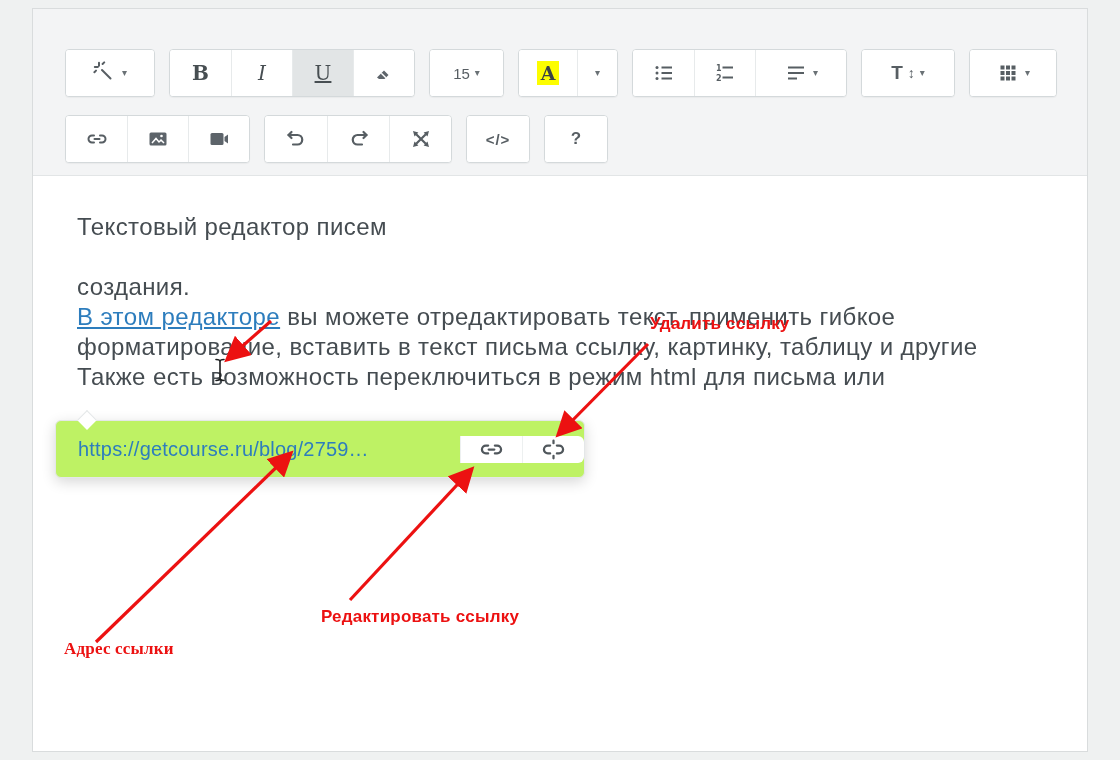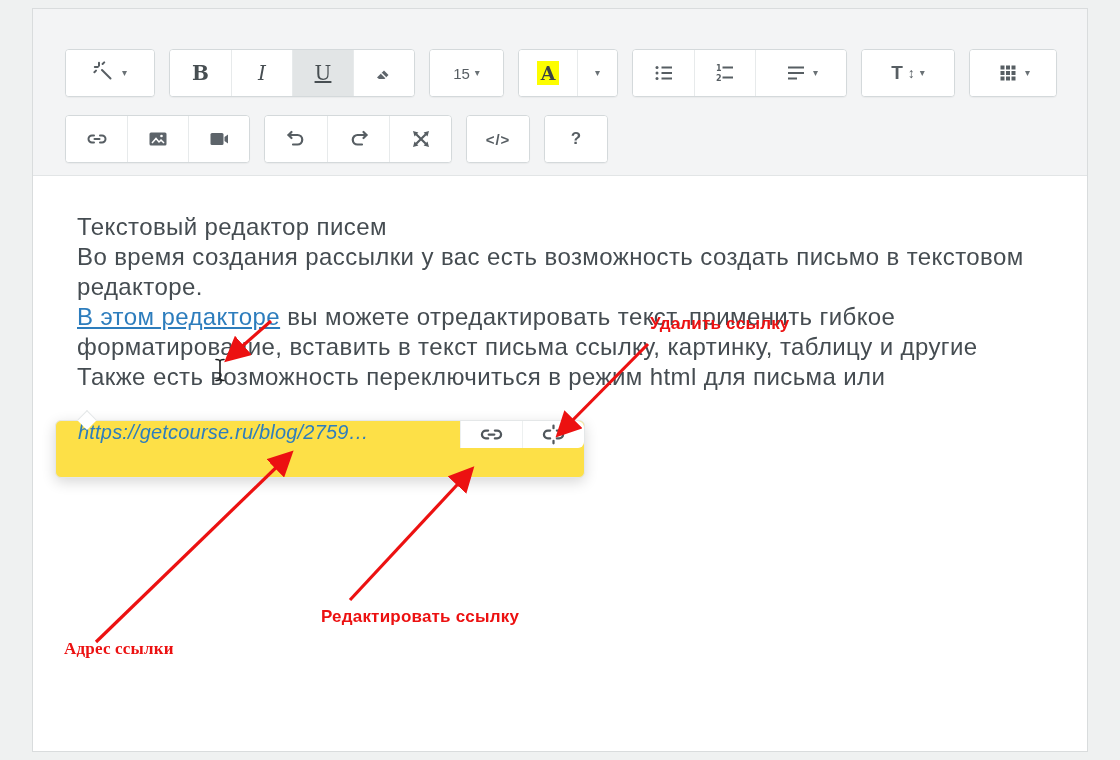--- a/index.html
+++ b/index.html
@@ -38,23 +38,23 @@
   .content { padding:36px 44px 0 44px; font-size:24px; letter-spacing:0.4px;
              line-height:30px; color:#454c51; }
   .content p { margin:0; }
   .doc-title { margin-bottom:26px; }
   .para1 { margin-bottom:30px; }
   .para2 { margin-bottom:88px; }
   .doclink { color:var(--link,#2d7dbd); text-decoration:underline; cursor:pointer;margin-top:24px; }
 
   
   .link-popup { position:absolute; left:55px; top:420px; width:530px; height:58px;
-                background:#fde047; border:1px solid #e4e7e8; border-radius:6px;
-                box-shadow:0 4px 14px rgba(0,0,0,0.16); display:flex; align-items:flex-start;
-                z-index:20;font-style:italic; }
+                background:#bef264; border:1px solid #e4e7e8; border-radius:6px;
+                box-shadow:0 4px 14px rgba(0,0,0,0.16); display:flex; align-items:center;
+                z-index:20; }
   .popup-notch { position:absolute; top:-8px; left:24px; width:14px; height:14px; background:#fff;
                  border-left:1px solid #e4e7e8; border-top:1px solid #e4e7e8; transform:rotate(45deg); }
   .popup-url { flex:1; display:flex; align-items:center; padding:0 14px 0 22px;
                font-size:20px; letter-spacing:0.2px; color:var(--link,#2d7dbd);
                text-decoration:none; white-space:nowrap; overflow:hidden; cursor:pointer; }
   .popup-btn { width:62px; display:flex; align-items:center; justify-content:center;
                background:#fff; border:none; border-left:1px solid #edf0f0; cursor:pointer; }
   .popup-btn:last-child { border-radius:0 6px 6px 0; }
 
   
@@ -243,22 +243,22 @@
         </button>
       </div>
     </div>
   </div>
 
   <div class="content">
     <p class="doc-title">
       <span>Текстовый редактор писем</span>
     </p>
     <p class="para1">
-      <span>Во время создания рассылки у вас есть возможность создать письмо в текстовом</span><br>
-      <span>редакторе.</span>
+      <br>
+      <span>создания.</span>
     </p>
     <p class="para2">
       <a class="doclink">В этом редакторе</a><span> вы можете отредактировать текст, применить гибкое</span><br>
       <span>форматирование, вставить в текст письма ссылку, картинку, таблицу и другие</span>
     </p>
     <p class="para3">
       <span>Также есть возможность переключиться в режим html для письма или</span><br>
     </p>
   </div>
 </div>

